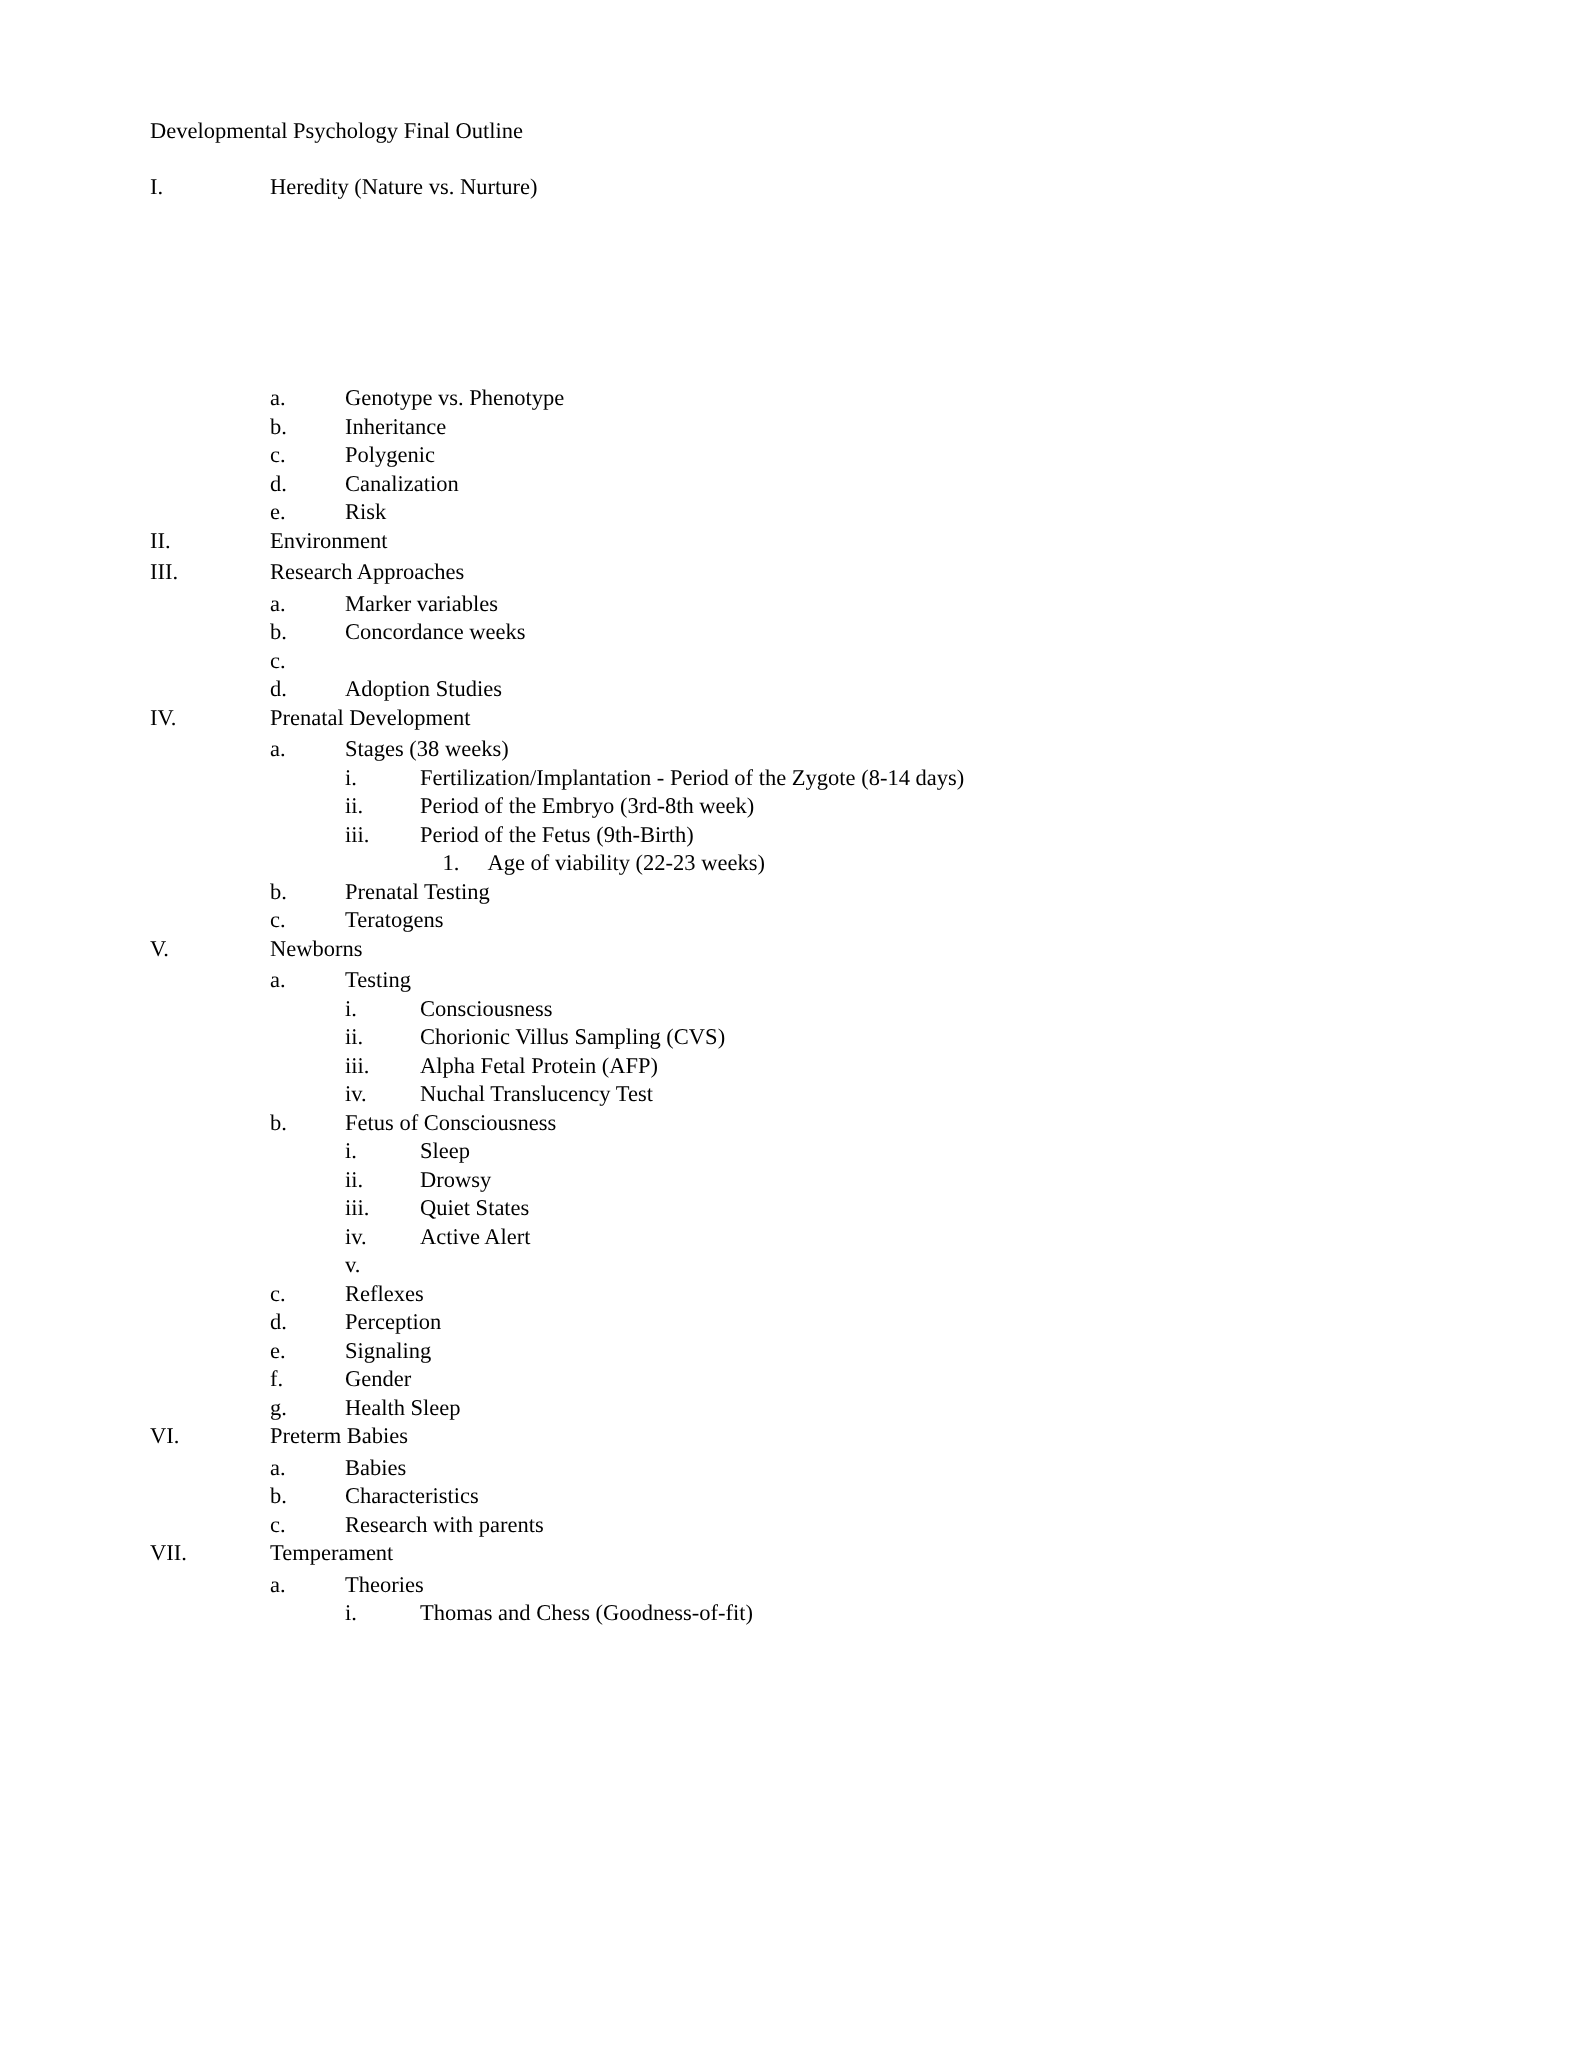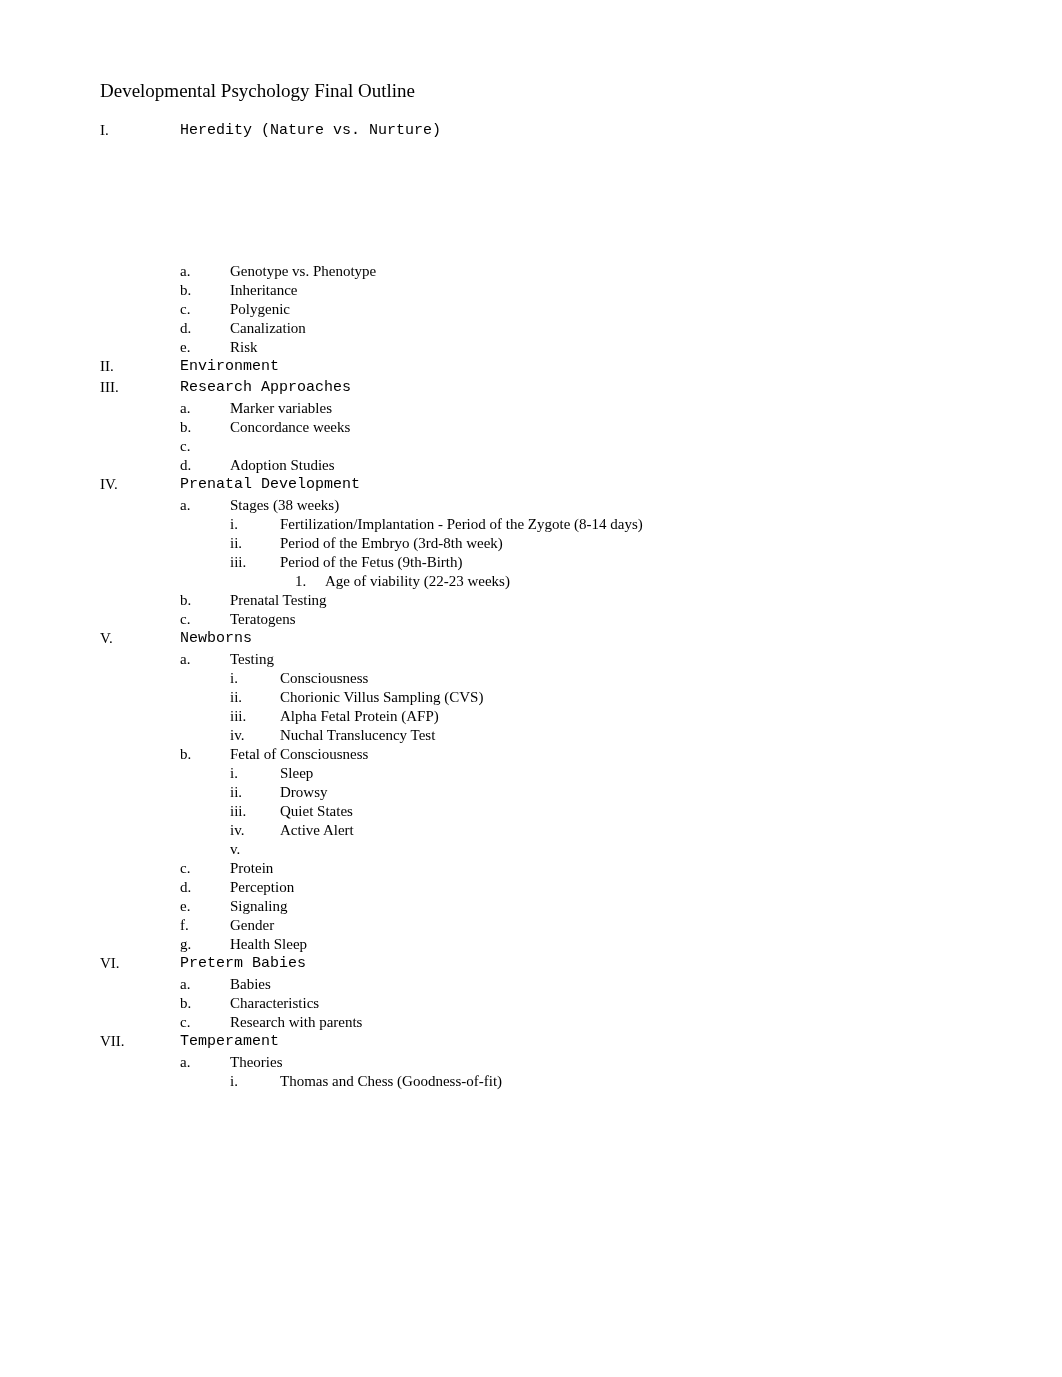--- a/index.html
+++ b/index.html
@@ -12,42 +12,41 @@
       background: #ffffff;
       font-family: 'Times New Roman', Times, serif;
       font-size: 15px;
       color: #000000;
       width: 1062px;
       min-height: 1377px;
       padding: 80px 100px 80px 100px;
     }
 
     .page-title {
-      font-size: 19px;
+      font-size: 15px;
       font-weight: normal;
       margin-bottom: 20px;
     }
 
     .outline-container {
       margin-top: 10px;
     }
 
     .level1 {
       display: flex;
       margin-bottom: 4px;
     }
 
     .level1-num {
       width: 80px;
       flex-shrink: 0;
     }
 
     .level1-content {
       flex: 1;
-      font-family: Liberation Mono, monospace;
     }
 
     .level2 {
       display: flex;
       margin-bottom: 2px;
       padding-left: 80px;
     }
 
     .level2-num {
       width: 50px;
@@ -211,21 +210,21 @@
     <span class="level3-num">iii.</span>
     <span class="level3-content">Alpha Fetal Protein (AFP)</span>
   </div>
   <div class="level3">
     <span class="level3-num">iv.</span>
     <span class="level3-content">Nuchal Translucency Test</span>
   </div>
 
   <div class="level2">
     <span class="level2-num">b.</span>
-    <span class="level2-content">Fetal of Consciousness</span>
+    <span class="level2-content">Fetus of Consciousness</span>
   </div>
   <div class="level3">
     <span class="level3-num">i.</span>
     <span class="level3-content">Sleep</span>
   </div>
   <div class="level3">
     <span class="level3-num">ii.</span>
     <span class="level3-content">Drowsy</span>
   </div>
   <div class="level3">
@@ -235,21 +234,21 @@
   <div class="level3">
     <span class="level3-num">iv.</span>
     <span class="level3-content">Active Alert</span>
   </div>
   <div class="level3">
     <span class="level3-num">v.</span>
   </div>
 
   <div class="level2">
     <span class="level2-num">c.</span>
-    <span class="level2-content">Protein</span>
+    <span class="level2-content">Reflexes</span>
   </div>
   <div class="level2">
     <span class="level2-num">d.</span>
     <span class="level2-content">Perception</span>
   </div>
   <div class="level2">
     <span class="level2-num">e.</span>
     <span class="level2-content">Signaling</span>
   </div>
   <div class="level2">

